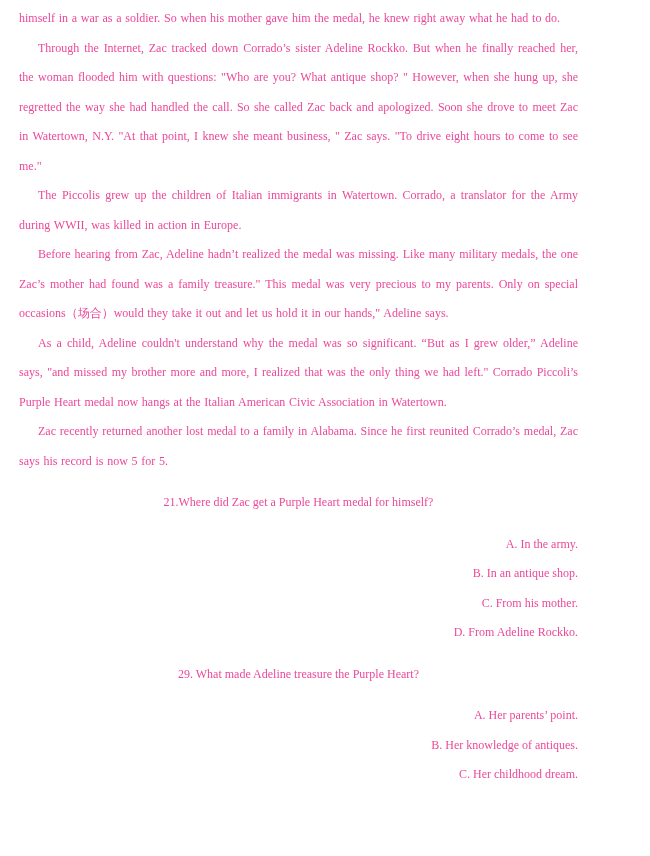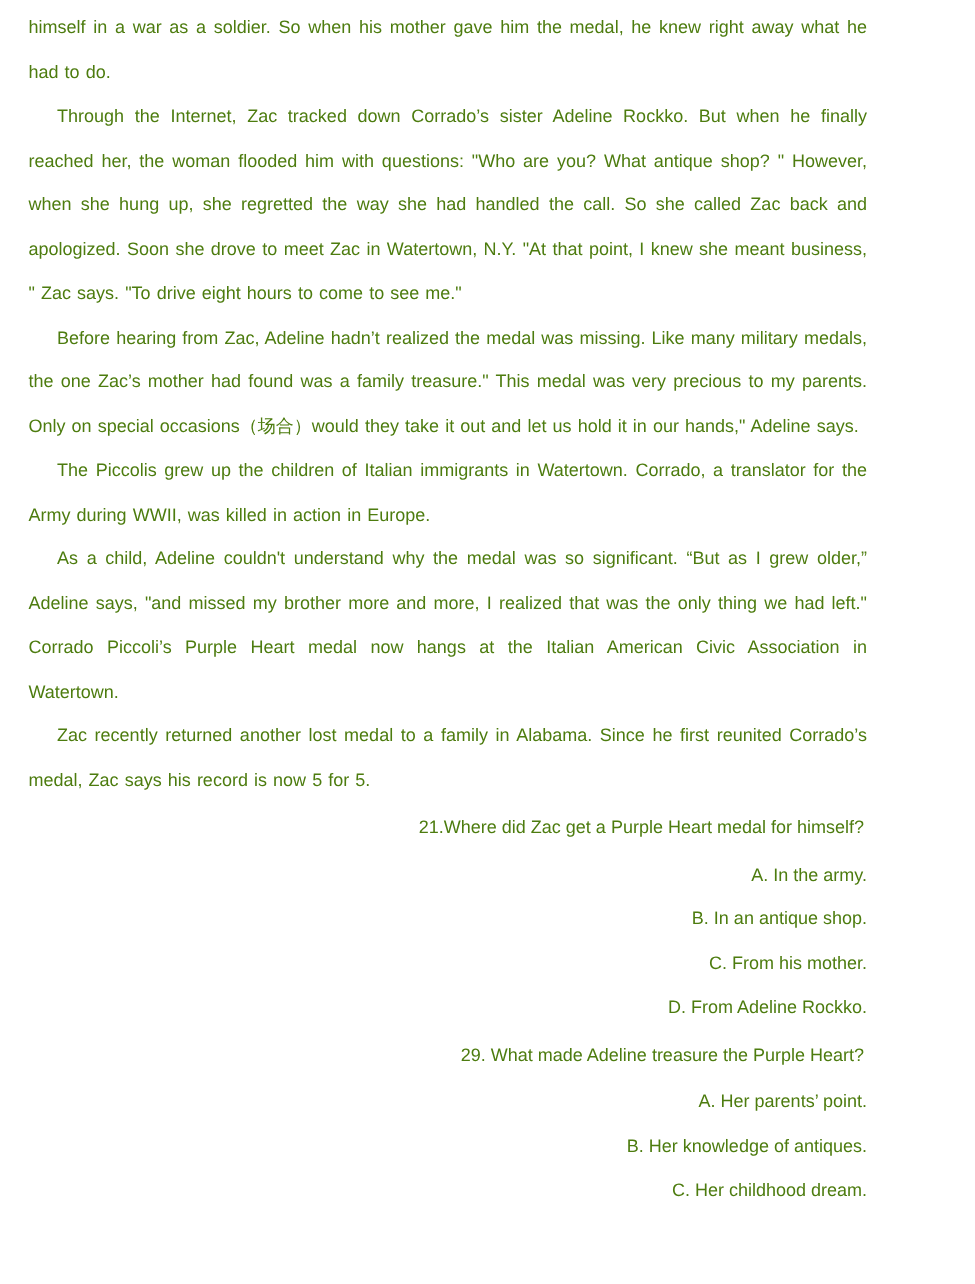--- a/index.html
+++ b/index.html
@@ -6,60 +6,60 @@
     margin: 0;
     padding: 0;
     background: #ffffff;
   }
   .page {
     position: relative;
     width: 598px;
     height: 856px;
     box-sizing: border-box;
     background: #ffffff;
-    color: #4d7c0f;
+    color: #ec4899;
     padding: 4px 20px 0 19px;
-    font-family: Liberation Sans, sans-serif;
+    font-family: Liberation Serif, serif;
     font-size: 12px;
     line-height: 29.5px;
     overflow: hidden;
   }
   .para {
     margin: 0;
     text-align: justify;
     text-indent: 19px;
     word-spacing: 0.06em;
   }
   .para.no-indent {
     text-indent: 0;
   }
   .q-prompt {
-    margin: 2px;
-    text-align: right;
+    margin: 12px;
+    text-align: center;
     text-indent: 0;
   }
   .q-option {
     margin: 0;
     padding-left: 19px;
     text-align: right;
     text-indent: 0;
   }
 </style>
 </head>
 <body>
 
 <div class="page">
 
   <p class="para no-indent">himself in a war as a soldier. So when his mother gave him the medal, he knew right away what he had to do.</p>
 
   <p class="para">Through the Internet, Zac tracked down Corrado’s sister Adeline Rockko. But when he finally reached her, the woman flooded him with questions: "Who are you? What antique shop? " However, when she hung up, she regretted the way she had handled the call. So she called Zac back and apologized. Soon she drove to meet Zac in Watertown, N.Y. "At that point, I knew she meant business, " Zac says. "To drive eight hours to come to see me."</p>
 
+  <p class="para">The Piccolis grew up the children of Italian immigrants in Watertown. Corrado, a translator for the Army during WWII, was killed in action in Europe.</p>
+
   <p class="para">Before hearing from Zac, Adeline hadn’t realized the medal was missing. Like many military medals, the one Zac’s mother had found was a family treasure." This medal was very precious to my parents. Only on special occasions（场合）would they take it out and let us hold it in our hands," Adeline says.</p>
-
-  <p class="para">The Piccolis grew up the children of Italian immigrants in Watertown. Corrado, a translator for the Army during WWII, was killed in action in Europe.</p>
 
   <p class="para">As a child, Adeline couldn't understand why the medal was so significant. “But as I grew older,” Adeline says, "and missed my brother more and more, I realized that was the only thing we had left." Corrado Piccoli’s Purple Heart medal now hangs at the Italian American Civic Association in Watertown.</p>
 
   <p class="para">Zac recently returned another lost medal to a family in Alabama. Since he first reunited Corrado’s medal, Zac says his record is now 5 for 5.</p>
 
   <div>
     <p class="q-prompt">21.Where did Zac get a Purple Heart medal for himself?</p>
     <p class="q-option">A. In the army.</p>
     <p class="q-option">B. In an antique shop.</p>
     <p class="q-option">C. From his mother.</p>

